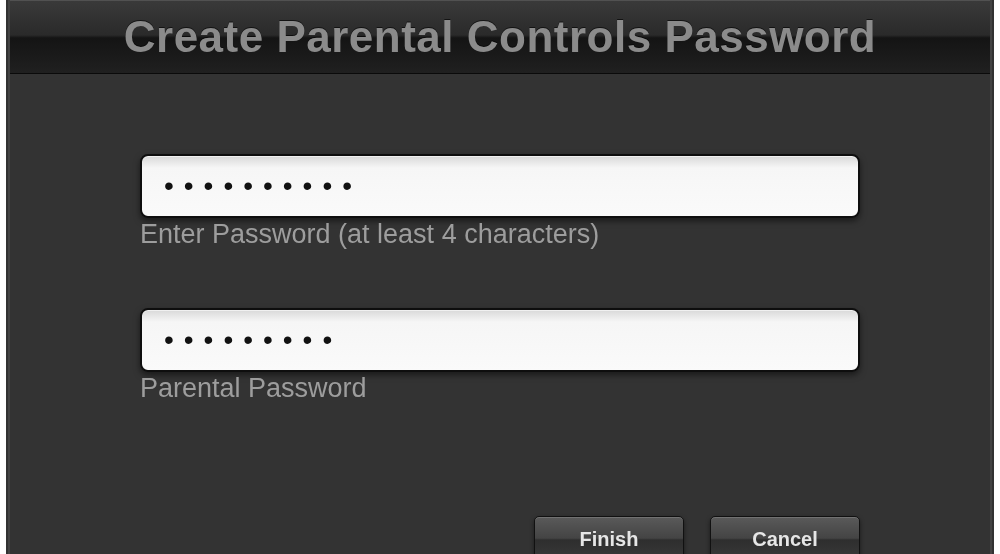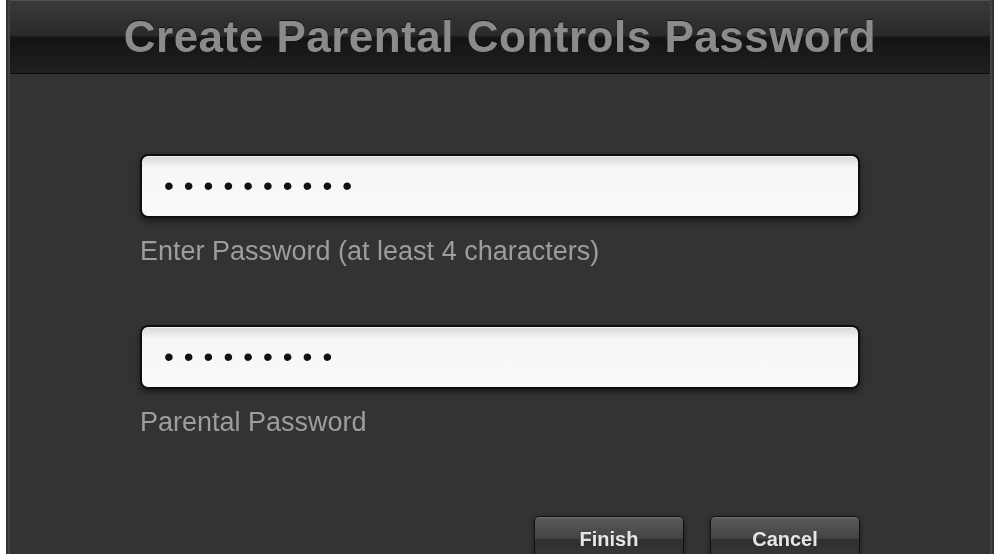--- a/index.html
+++ b/index.html
@@ -54,21 +54,21 @@
       border: 2px solid #0e0e0e;
       border-radius: 8px;
       padding: 0 22px;
       font-size: 28px;
       letter-spacing: 10px;
       color: #111;
       outline: none;
       box-shadow: 0 3px 6px rgba(0,0,0,0.5), inset 0 1px 0 rgba(255,255,255,0.6);
     }
     .field-label {
-      margin-top: 18px;
+      margin-top: 1px;
       font-size: 27px;
       color: #9d9d9d;
       font-weight: normal;
     }
     .button-row {
       position: absolute;
       bottom: -8px;
       right: 130px;
       display: flex;
       gap: 26px;

